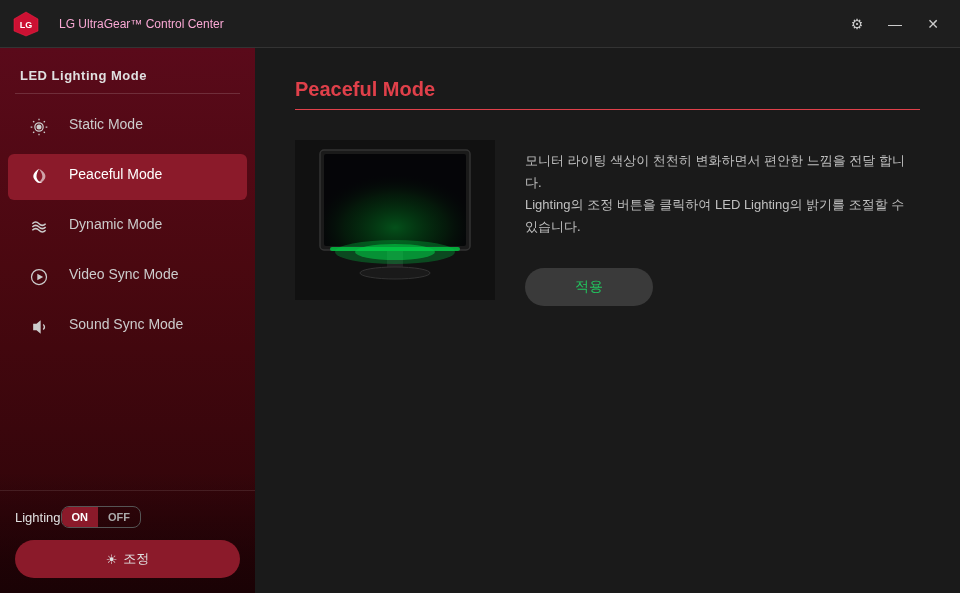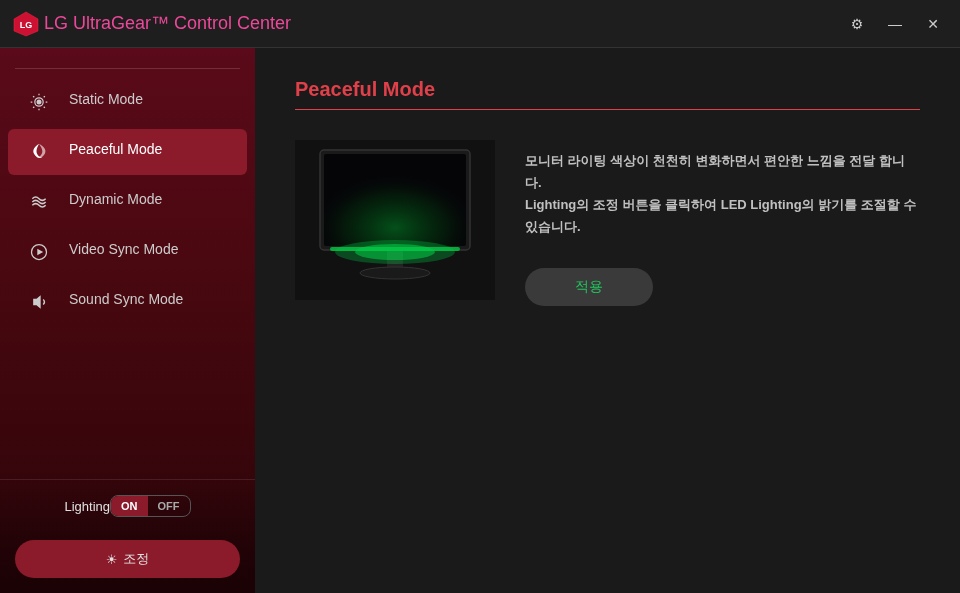--- a/index.html
+++ b/index.html
@@ -21,26 +21,26 @@
       display: flex;
       align-items: center;
       padding: 0 12px;
       position: relative;
       border-bottom: 1px solid #333;
     }
 
     .titlebar-logo {
       width: 28px;
       height: 28px;
-      margin-right: 4px;
+      margin-right: 19px;
     }
 
     .titlebar-title {
-      color: #ec4899;
-      font-size: 18px;
+      color: #f9a8d4;
+      font-size: 12px;
       font-weight: 500;
       flex: 1;
     }
 
     .titlebar-controls {
       display: flex;
       gap: 8px;
     }
 
     .titlebar-btn {
@@ -131,22 +131,22 @@
       margin-top: auto;
       padding: 15px 15px 15px 15px;
       position: relative;
       z-index: 1;
       border-top: 1px solid rgba(255,255,255,0.1);
     }
 
     .lighting-row {
       display: flex;
       align-items: center;
-      justify-content: center;
-      margin-bottom: 23px;
+      justify-content: flex-start;
+      margin-bottom: 12px;
     }
 
     .lighting-label {
       color: #e0e0e0;
       font-size: 13px;
     }
 
     .toggle-group {
       display: flex;
       border: 1px solid #555;
@@ -225,21 +225,20 @@
     .content-text-area {
       flex: 1;
       padding-top: 10px;
     }
 
     .content-description {
       color: #c0c0c0;
       font-size: 13px;
       line-height: 1.7;
       margin-bottom: 30px;
-      font-weight: bold;
     }
 
     .apply-btn {
       padding: 10px 50px;
       background: #3a3a3a;
       border: none;
       border-radius: 20px;
       color: #22c55e;
       font-size: 14px;
       cursor: pointer;
@@ -264,20 +263,21 @@
   <div class="titlebar-controls">
     <button class="titlebar-btn">⚙</button>
     <button class="titlebar-btn">—</button>
     <button class="titlebar-btn close">✕</button>
   </div>
 </div>
 
 <div class="main-layout">
 
   <div class="sidebar">
+    <span class="section-title">LED Lighting Mode</span>
     <div class="section-divider"></div>
 
     <div class="nav-item">
       <span class="nav-icon">
         <svg class="icon" viewBox="0 0 24 24">
           <circle cx="12" cy="12" r="5" stroke-width="1.5"></circle>
           <circle cx="12" cy="12" r="3" fill="currentColor" stroke="none"></circle>
           <path d="M12 2v2M12 20v2M2 12h2M20 12h2M4.93 4.93l1.41 1.41M17.66 17.66l1.41 1.41M4.93 19.07l1.41-1.41M17.66 6.34l1.41-1.41" stroke-width="1.5"></path>
         </svg>
       </span>

